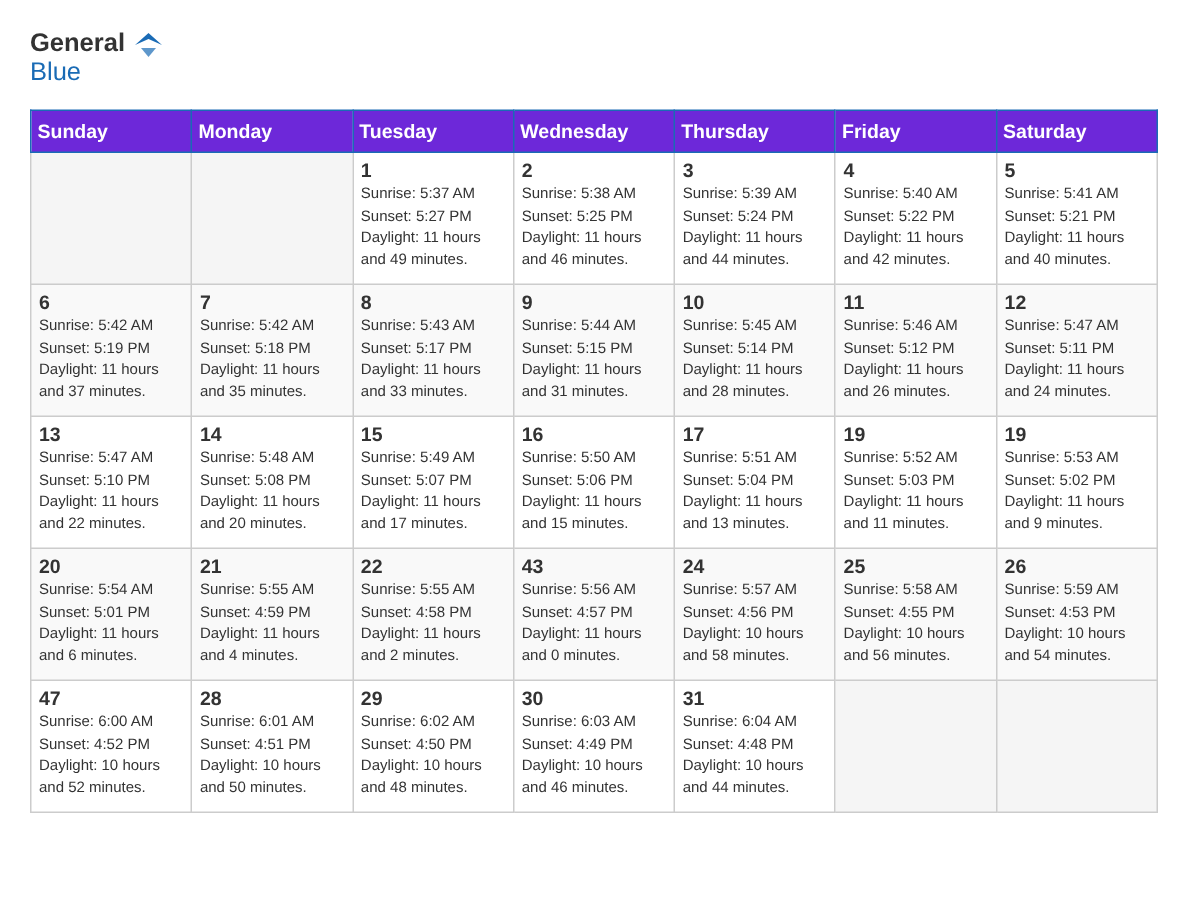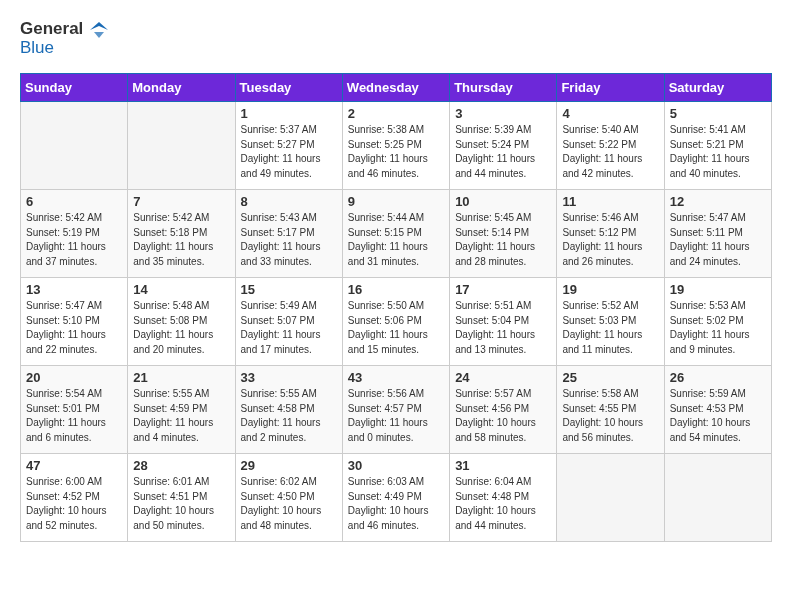--- a/index.html
+++ b/index.html
@@ -282,21 +282,21 @@
       </td>
         <td>
         <span class="day-num">21</span>
         <div class="day-info">
           Sunrise: 5:55 AM<br>
           Sunset: 4:59 PM<br>
           Daylight: 11 hours and 4 minutes.
         </div>
       </td>
         <td>
-        <span class="day-num">33</span>
+        <span class="day-num">22</span>
         <div class="day-info">
           Sunrise: 5:55 AM<br>
           Sunset: 4:58 PM<br>
           Daylight: 11 hours and 2 minutes.
         </div>
       </td>
         <td>
         <span class="day-num">43</span>
         <div class="day-info">
           Sunrise: 5:56 AM<br>

